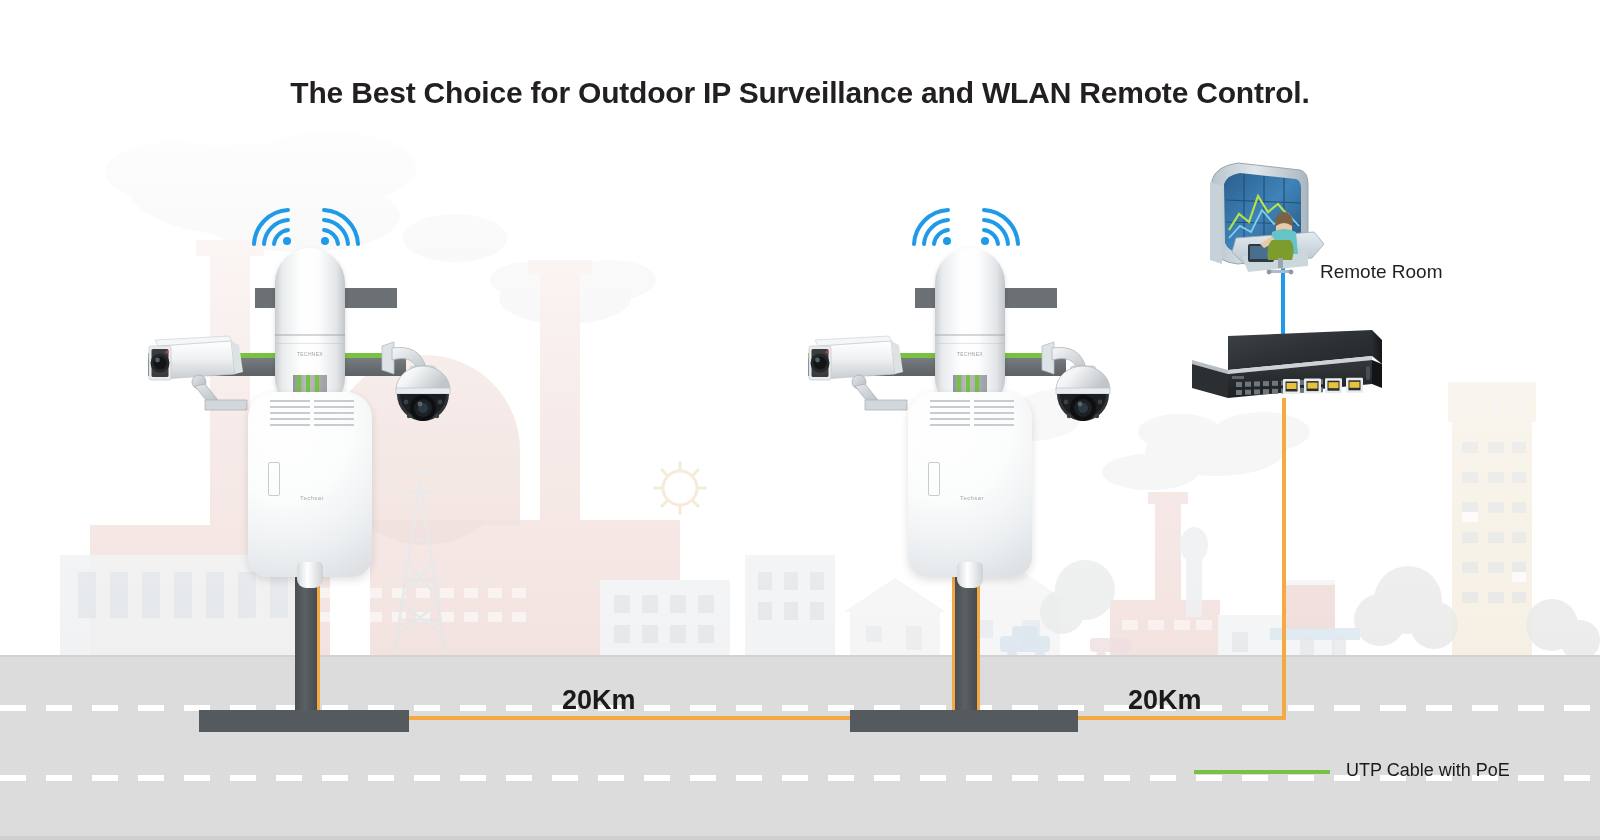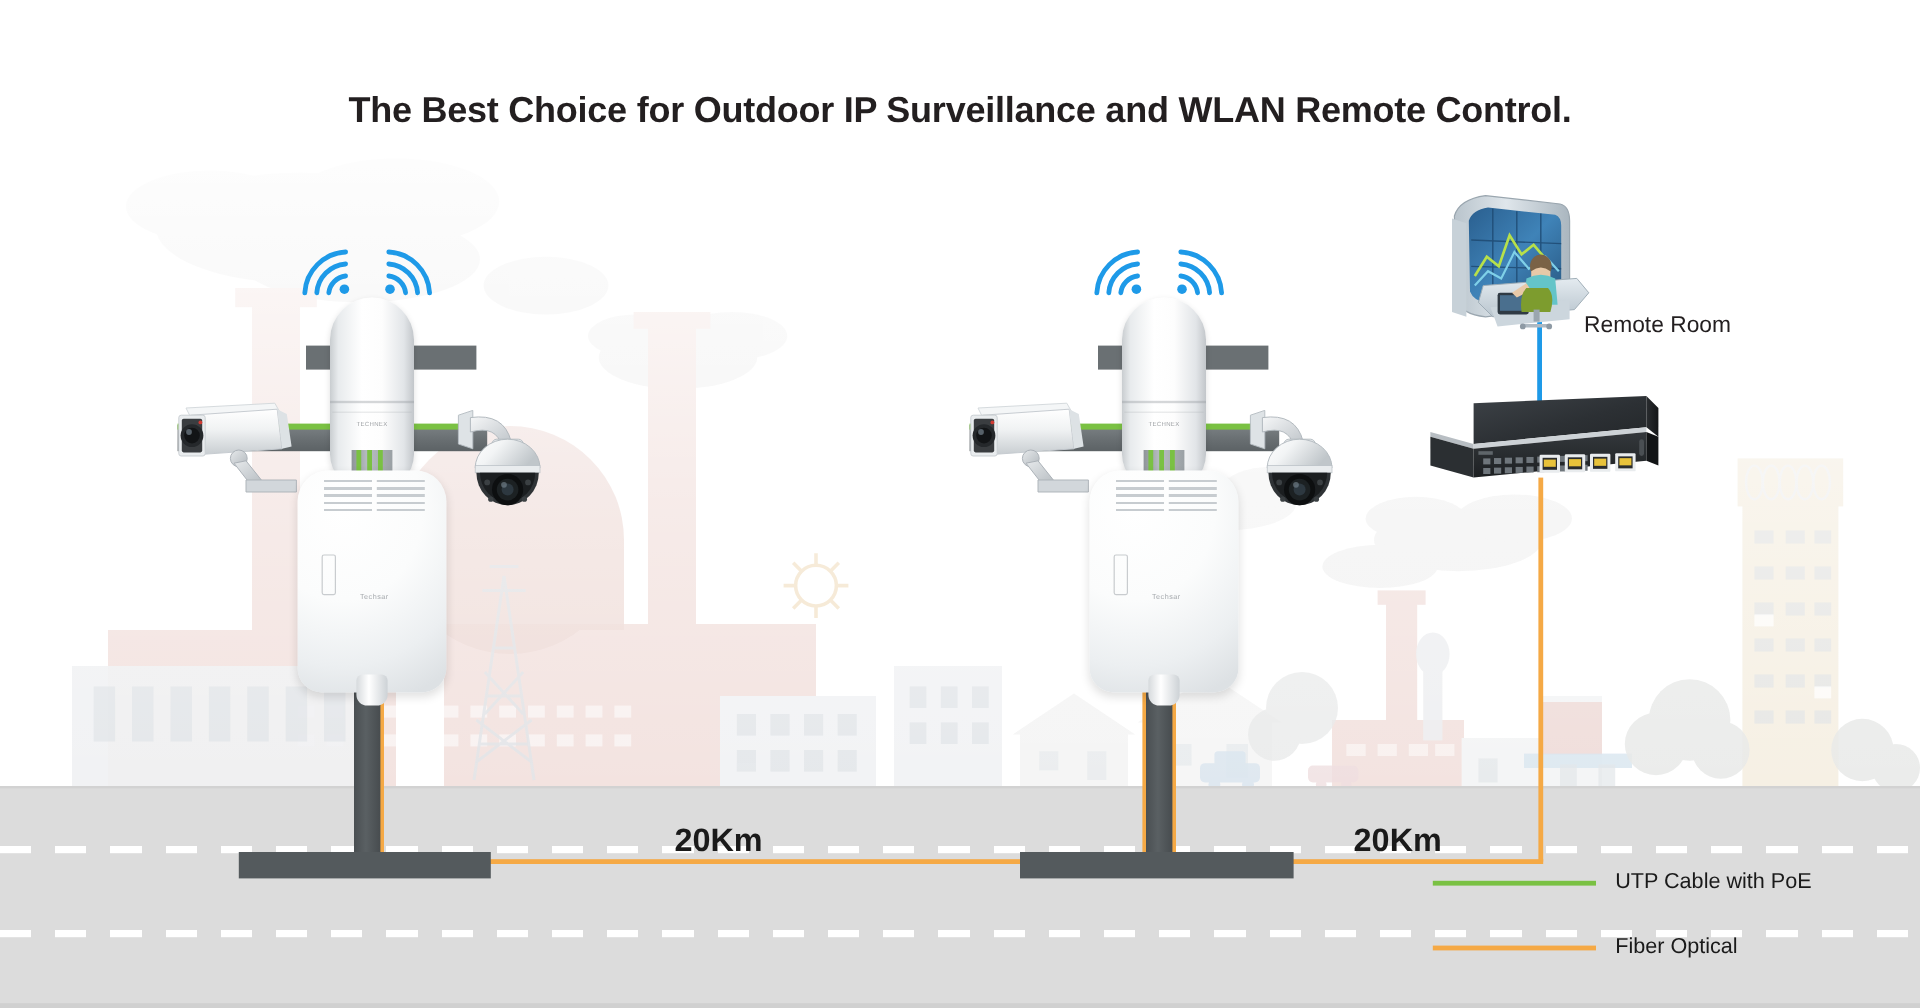--- a/index.html
+++ b/index.html
@@ -850,22 +850,18 @@
       <div class="vent" style="left:66px; top:8px;"></div>
       <div class="box-latch" style="left:20px; top:70px;"></div>
       <div class="box-brand" style="left:52px; top:103px;">Techsar</div>
       <div class="box-gland" style="left:49px; top:170px;"></div>
     </div>
   </div>
 
   <div class="dist-label" style="left:562px; top:685px;">20Km</div>
   <div class="dist-label" style="left:1128px; top:685px;">20Km</div>
 
-  <div class="legend-row" style="left:1194px; top:724px; width:400px; height:26px;">
+  <div class="legend-row" style="left:1194px; top:760px; width:400px; height:26px;">
     <div class="legend-swatch" style="left:0; top:10px; background:#7ac143;"></div>
     <div class="legend-text" style="left:152px; top:0;">UTP Cable with PoE</div>
   </div>
-  <div class="legend-row" style="left:1194px; top:778px; width:400px; height:26px;">
-    <div class="legend-swatch" style="left:0; top:10px; background:#f5a945;"></div>
-    <div class="legend-text" style="left:152px; top:0;">Fiber Optical</div>
-  </div>
 
 </div>
 
 </body></html>

